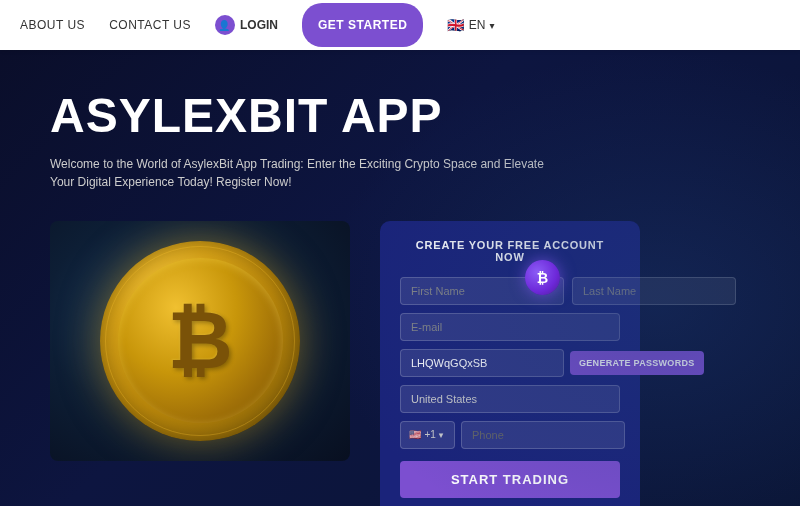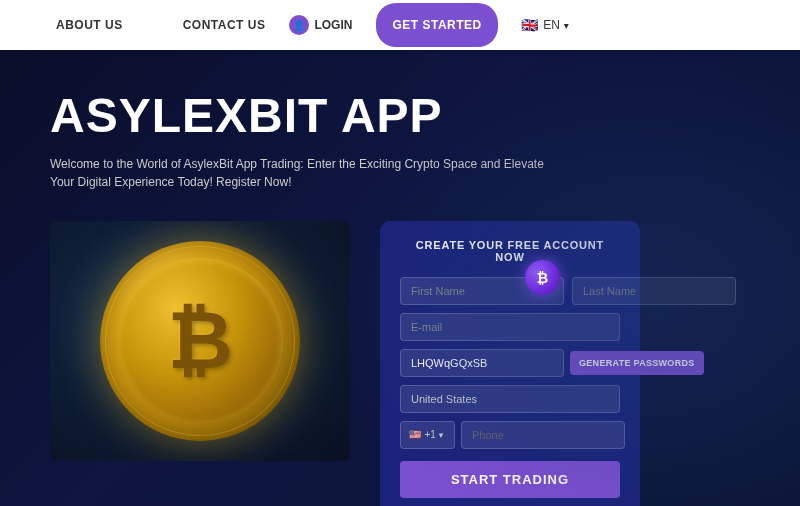--- a/index.html
+++ b/index.html
@@ -29,21 +29,21 @@
       display: flex; align-items: center; justify-content: center;
       color: #fff; font-weight: bold; font-size: 14px;
     }
     .logo-text {
       font-size: 15px; font-weight: 600; color: #222;
     }
     .nav-links {
       display: flex; align-items: center; gap: 24px;
     }
     .nav-link {
-      font-size: 12px; font-weight: 700; color: #333; text-transform: uppercase; cursor: pointer; letter-spacing: 0.5px; margin-left: 36px;
+      font-size: 12px; font-weight: 400; color: #333; text-transform: uppercase; cursor: pointer; letter-spacing: 0.5px;
     }
     .nav-login {
       display: flex; align-items: center; gap: 5px;
       font-size: 12px; font-weight: 600; color: #333; cursor: pointer;
     }
     .login-icon {
       width: 20px; height: 20px; background: #7c4fd0; border-radius: 50%;
       display: flex; align-items: center; justify-content: center; color: #fff; font-size: 10px;
     }
     .btn-get-started {

